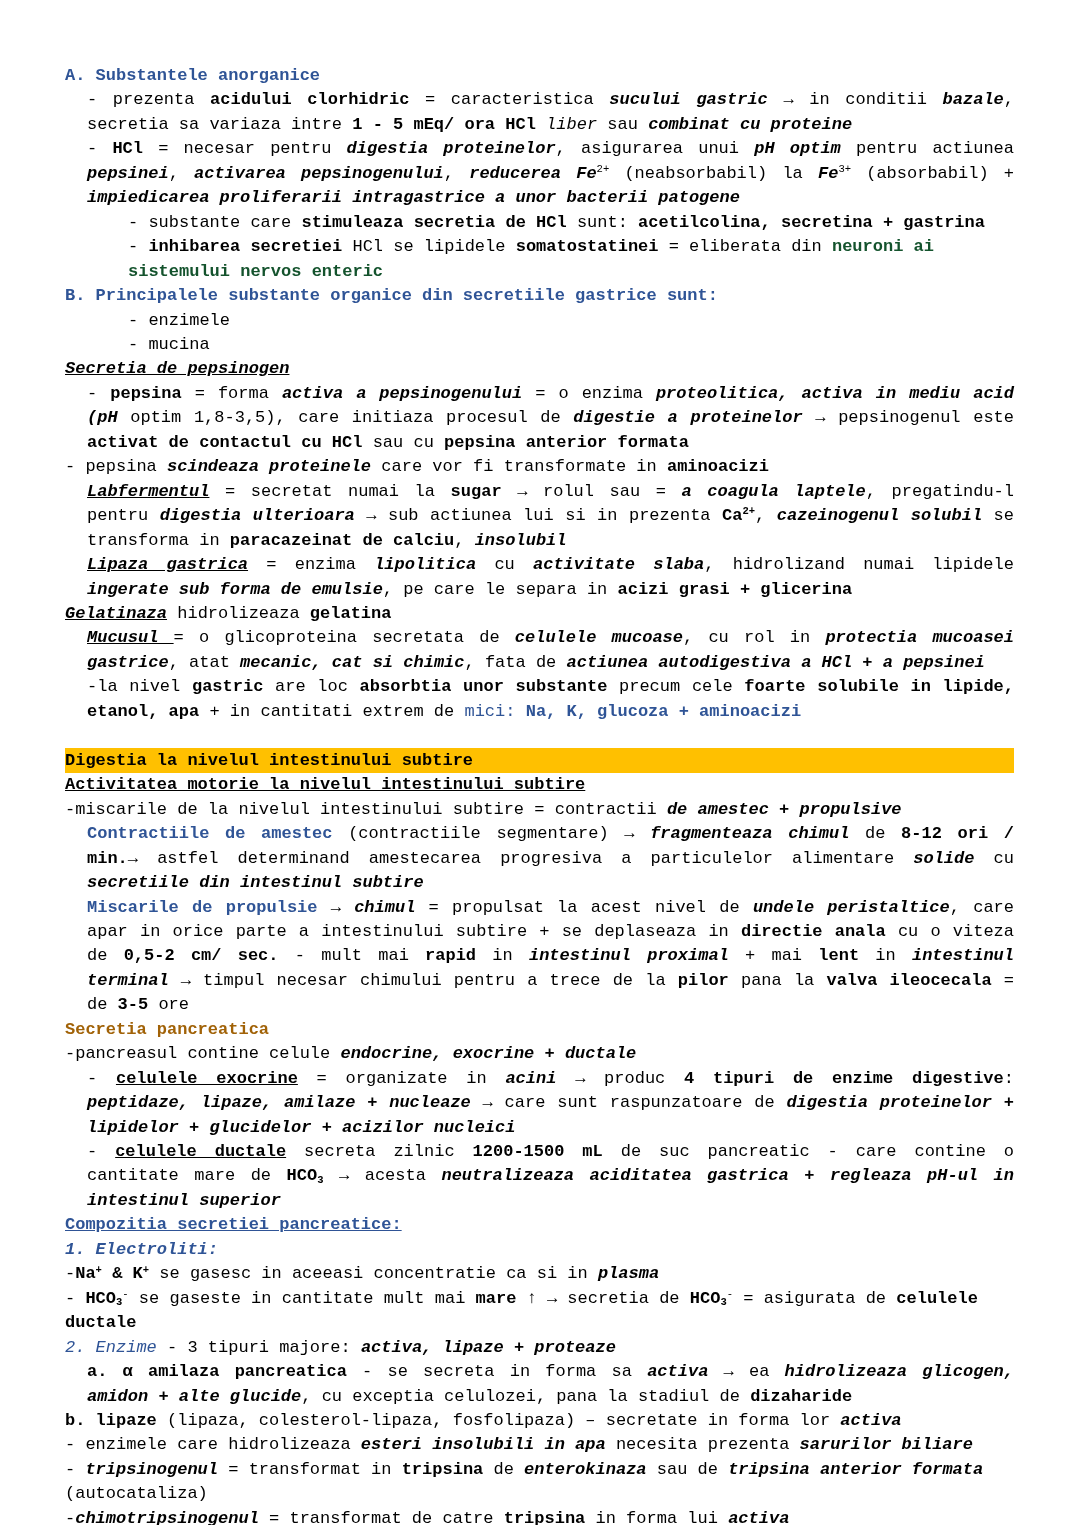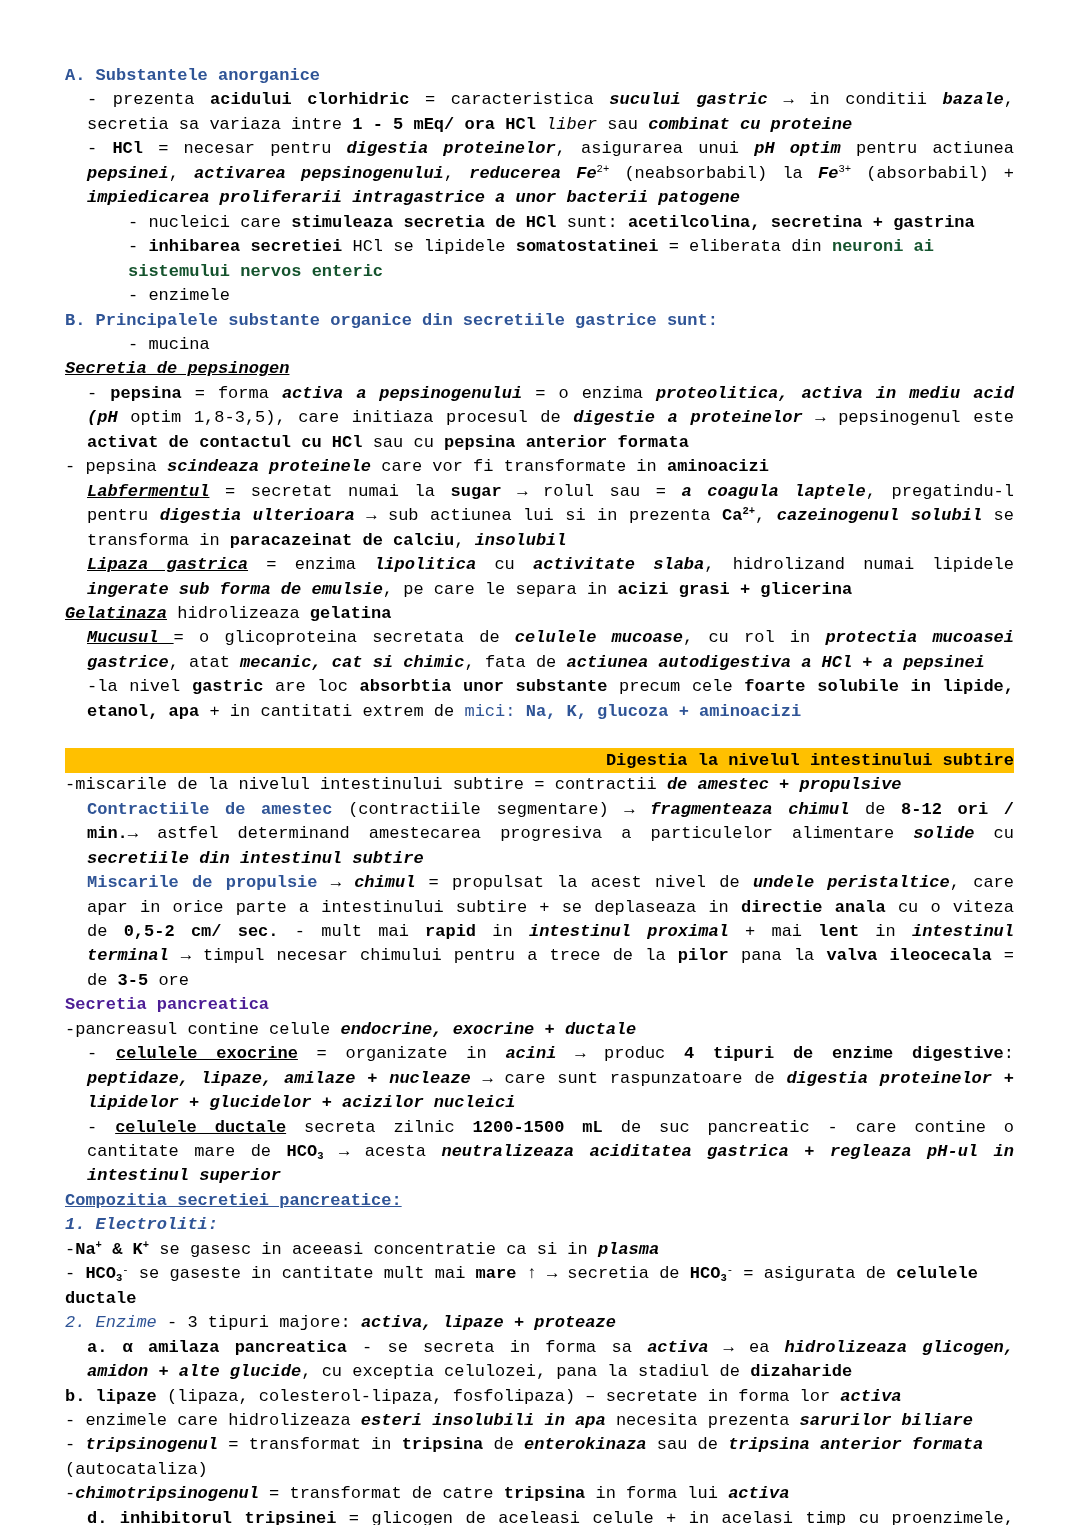--- a/index.html
+++ b/index.html
@@ -10,52 +10,53 @@
       font-size: 17px; line-height: 24.45px; color: #000;
     }
     .line { margin: 0; white-space: normal; }
     .just { text-align: justify; text-align-last: left; margin-left: 22px; }
     .indent { padding-left: 63px; }
     .b { font-weight: bold; }
     .i { font-style: italic; text-align: center; }
     .u { text-decoration: underline; }
     .blue { color: #2f5496; }
     .green { color: #14532d; }
-    .red { color: #4c1d95; }
+    .red { color: #a16207; }
     sup, sub { font-size: 0.62em; line-height: 0; position: relative; vertical-align: baseline; }
     sup { top: -0.55em; }
     sub { top: 0.25em; }
     .band {
-      background: #ffc000; text-align: right; font-weight: bold;
+      background: #ffc000; text-align: left; font-weight: bold;
       height: 25px; line-height: 26px; margin: 12px 0 0 0;
     }
     .spacer { height: 12px; }
   </style>
 </head>
 <body>
 
 <div class="page" id="doc">
     <p class="line"><span class="b blue">A. Substantele anorganice</span></p>
     <p class="line just"><span class="">- prezenta </span><span class="b">acidului clorhidric</span><span class=""> = caracteristica </span><span class="b i">sucului gastric</span><span class=""> → in conditii </span><span class="b i">bazale</span><span class="">, secretia sa variaza intre </span><span class="b">1 - 5 mEq/ ora HCl</span><span class=""> </span><span class="i">liber</span><span class=""> sau </span><span class="b i">combinat cu proteine</span></p>
     <p class="line just"><span class="">- </span><span class="b">HCl</span><span class=""> = necesar pentru </span><span class="b i">digestia proteinelor</span><span class="">, asigurarea unui </span><span class="b i">pH optim</span><span class=""> pentru actiunea </span><span class="b i">pepsinei</span><span class="">, </span><span class="b i">activarea pepsinogenului</span><span class="">, </span><span class="b i">reducerea Fe</span><sup class="">2+</sup><span class=""> (neabsorbabil) la </span><span class="b i">Fe</span><sup class="">3+</sup><span class=""> (absorbabil) + </span><span class="b i">impiedicarea proliferarii intragastrice a unor bacterii patogene</span></p>
-    <p class="line indent"><span class="">- nucleici care </span><span class="b">stimuleaza secretia de HCl</span><span class=""> sunt: </span><span class="b">acetilcolina, secretina + gastrina</span></p>
+    <p class="line indent"><span class="">- substante care </span><span class="b">stimuleaza secretia de HCl</span><span class=""> sunt: </span><span class="b">acetilcolina, secretina + gastrina</span></p>
     <p class="line indent"><span class="">- </span><span class="b">inhibarea secretiei</span><span class=""> HCl se lipidele </span><span class="b">somatostatinei</span><span class=""> = eliberata din </span><span class="b green">neuroni ai sistemului nervos enteric</span></p>
+    <p class="line"><span class="b blue">B. Principalele substante organice din secretiile gastrice sunt:</span></p>
     <p class="line indent"><span class="">- enzimele</span></p>
-    <p class="line"><span class="b blue">B. Principalele substante organice din secretiile gastrice sunt:</span></p>
     <p class="line indent"><span class="">- mucina</span></p>
     <p class="line"><span class="b i u">Secretia de pepsinogen</span></p>
     <p class="line just"><span class="">- </span><span class="b">pepsina</span><span class=""> = forma </span><span class="b i">activa a pepsinogenului</span><span class=""> = o enzima </span><span class="b i">proteolitica, activa in mediu acid (pH</span><span class=""> optim 1,8-3,5), care initiaza procesul de </span><span class="b i">digestie a proteinelor</span><span class=""> → pepsinogenul este </span><span class="b">activat de contactul cu HCl</span><span class=""> sau cu </span><span class="b">pepsina anterior formata</span></p>
     <p class="line"><span class="">- pepsina </span><span class="b i">scindeaza proteinele</span><span class=""> care vor fi transformate in </span><span class="b">aminoacizi</span></p>
     <p class="line just"><span class="b i u">Labfermentul</span><span class=""> = secretat numai la </span><span class="b">sugar</span><span class=""> → rolul sau = </span><span class="b i">a coagula laptele</span><span class="">, pregatindu-l pentru </span><span class="b i">digestia ulterioara</span><span class=""> → sub actiunea lui si in prezenta </span><span class="b">Ca</span><sup class="b">2+</sup><span class="">, </span><span class="b i">cazeinogenul solubil</span><span class=""> se transforma in </span><span class="b">paracazeinat de calciu</span><span class="">, </span><span class="b i">insolubil</span></p>
     <p class="line just"><span class="b i u">Lipaza gastrica</span><span class=""> = enzima </span><span class="b i">lipolitica</span><span class=""> cu </span><span class="b i">activitate slaba</span><span class="">, hidrolizand numai lipidele </span><span class="b i">ingerate sub forma de emulsie</span><span class="">, pe care le separa in </span><span class="b">acizi grasi + glicerina</span></p>
     <p class="line"><span class="b i u">Gelatinaza</span><span class=""> hidrolizeaza </span><span class="b">gelatina</span></p>
     <p class="line just"><span class="b i u">Mucusul </span><span class="">= o glicoproteina secretata de </span><span class="b i">celulele mucoase</span><span class="">, cu rol in </span><span class="b i">protectia mucoasei gastrice</span><span class="">, atat </span><span class="b i">mecanic, cat si chimic</span><span class="">, fata de </span><span class="b i">actiunea autodigestiva a HCl + a pepsinei</span></p>
     <p class="line just"><span class="">-la nivel </span><span class="b">gastric</span><span class=""> are loc </span><span class="b">absorbtia unor substante</span><span class=""> precum cele </span><span class="b">foarte solubile in lipide, etanol, apa</span><span class=""> + in cantitati extrem de </span><span class="blue">mici: </span><span class="b blue">Na, K, glucoza + aminoacizi</span></p>
     <div class="spacer"></div>
   <div class="band">Digestia la nivelul intestinului subtire</div>
+<p class="line"><span class="b u">Activitatea motorie la nivelul intestinului subtire</span></p>
     <p class="line"><span class="">-miscarile de la nivelul intestinului subtire = contractii </span><span class="b i">de amestec + propulsive</span></p>
     <p class="line just"><span class="b blue">Contractiile de amestec</span><span class=""> (contractiile segmentare) → </span><span class="b i">fragmenteaza chimul</span><span class=""> de </span><span class="b">8-12 ori / min.</span><span class="">→ astfel determinand amestecarea progresiva a particulelor alimentare </span><span class="b i">solide</span><span class=""> cu </span><span class="b i">secretiile din intestinul subtire</span></p>
     <p class="line just"><span class="b blue">Miscarile de propulsie</span><span class=""> → </span><span class="b i">chimul</span><span class=""> = propulsat la acest nivel de </span><span class="b i">undele peristaltice</span><span class="">, care apar in orice parte a intestinului subtire + se deplaseaza in </span><span class="b">directie anala</span><span class=""> cu o viteza de </span><span class="b">0,5-2 cm/ sec.</span><span class=""> - mult mai </span><span class="b">rapid</span><span class=""> in </span><span class="b i">intestinul proximal</span><span class=""> + mai </span><span class="b">lent</span><span class=""> in </span><span class="b i">intestinul terminal</span><span class=""> → timpul necesar chimului pentru a trece de la </span><span class="b">pilor</span><span class=""> pana la </span><span class="b">valva ileocecala</span><span class=""> = de </span><span class="b">3-5</span><span class=""> ore</span></p>
     <p class="line"><span class="b red">Secretia pancreatica</span></p>
     <p class="line"><span class="">-pancreasul contine celule </span><span class="b i">endocrine, exocrine + ductale</span></p>
     <p class="line just"><span class="">- </span><span class="b u">celulele exocrine</span><span class=""> = organizate in </span><span class="b i">acini</span><span class=""> → produc </span><span class="b">4 tipuri de enzime digestive</span><span class="">: </span><span class="b i">peptidaze, lipaze, amilaze + nucleaze</span><span class=""> → care sunt raspunzatoare de </span><span class="b i">digestia proteinelor + lipidelor + glucidelor + acizilor nucleici</span></p>
     <p class="line just"><span class="">- </span><span class="b u">celulele ductale</span><span class=""> secreta zilnic </span><span class="b">1200-1500 mL</span><span class=""> de suc pancreatic - care contine o cantitate mare de </span><span class="b">HCO</span><sub class="b">3</sub><span class=""> → acesta </span><span class="b i">neutralizeaza aciditatea gastrica + regleaza pH-ul in intestinul superior</span></p>
     <p class="line"><span class="b u blue">Compozitia secretiei pancreatice:</span></p>
     <p class="line"><span class="b i blue">1. Electroliti:</span></p>
     <p class="line"><span class="">-</span><span class="b">Na</span><sup class="b">+</sup><span class="b"> &amp; K</span><sup class="b">+</sup><span class=""> se gasesc in aceeasi concentratie ca si in </span><span class="b i">plasma</span></p>

